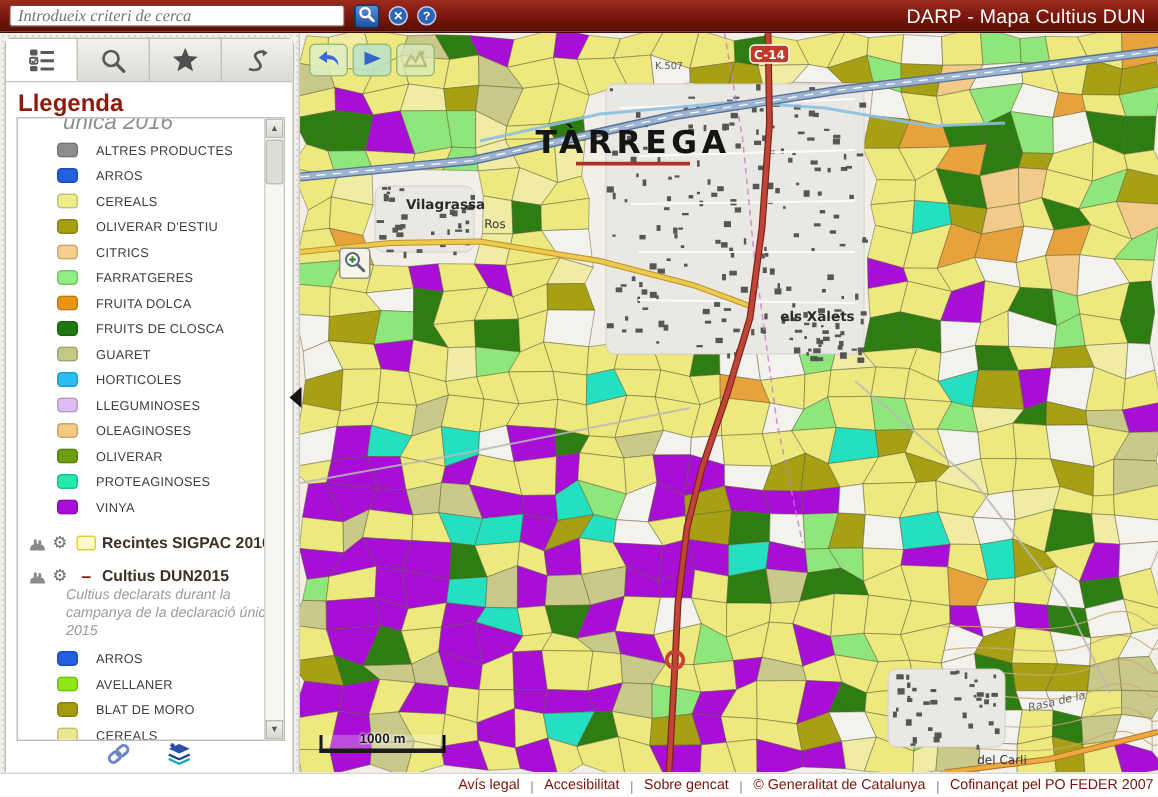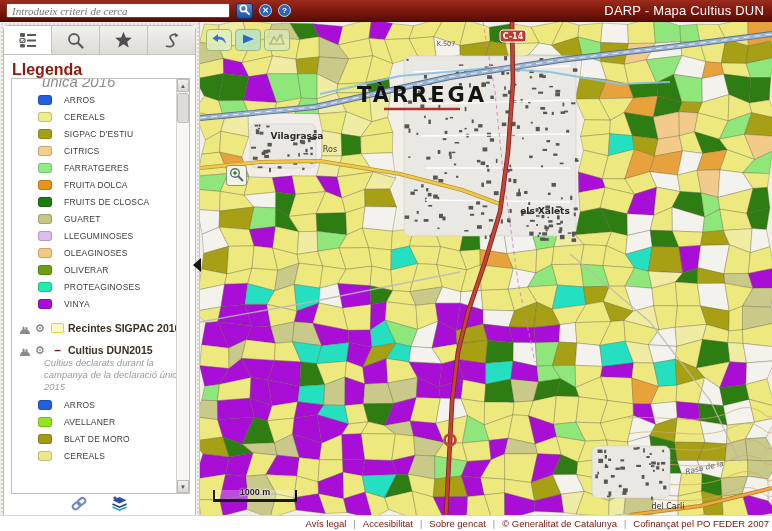--- a/index.html
+++ b/index.html
@@ -189,50 +189,58 @@
           </div>
         </div>
 
         <div class="legend-title">Llegenda</div>
 
         <div class="legend-box">
           <div class="legend-scroll" id="legend-scroll">
             <div class="clip-line">única 2016</div>
             <div id="legend-list-1">
                 <div class="legend-item">
+                  <span class="swatch" style="background: rgb(140, 140, 140);"></span>
+                  <span class="lbl">ALTRES PRODUCTES</span>
+                </div>
+                <div class="legend-item">
                   <span class="swatch" style="background: rgb(34, 96, 224);"></span>
                   <span class="lbl">ARROS</span>
                 </div>
                 <div class="legend-item">
                   <span class="swatch" style="background: rgb(237, 237, 138);"></span>
                   <span class="lbl">CEREALS</span>
                 </div>
                 <div class="legend-item">
                   <span class="swatch" style="background: rgb(168, 160, 20);"></span>
-                  <span class="lbl">SIGPAC D'ESTIU</span>
+                  <span class="lbl">OLIVERAR D'ESTIU</span>
                 </div>
                 <div class="legend-item">
                   <span class="swatch" style="background: rgb(246, 206, 140);"></span>
                   <span class="lbl">CITRICS</span>
                 </div>
                 <div class="legend-item">
                   <span class="swatch" style="background: rgb(144, 238, 133);"></span>
                   <span class="lbl">FARRATGERES</span>
                 </div>
                 <div class="legend-item">
                   <span class="swatch" style="background: rgb(232, 148, 23);"></span>
                   <span class="lbl">FRUITA DOLCA</span>
                 </div>
                 <div class="legend-item">
                   <span class="swatch" style="background: rgb(30, 122, 16);"></span>
                   <span class="lbl">FRUITS DE CLOSCA</span>
                 </div>
                 <div class="legend-item">
                   <span class="swatch" style="background: rgb(197, 199, 132);"></span>
                   <span class="lbl">GUARET</span>
+                </div>
+                <div class="legend-item">
+                  <span class="swatch" style="background: rgb(43, 189, 240);"></span>
+                  <span class="lbl">HORTICOLES</span>
                 </div>
                 <div class="legend-item">
                   <span class="swatch" style="background: rgb(220, 188, 242);"></span>
                   <span class="lbl">LLEGUMINOSES</span>
                 </div>
                 <div class="legend-item">
                   <span class="swatch" style="background: rgb(245, 201, 130);"></span>
                   <span class="lbl">OLEAGINOSES</span>
                 </div>
                 <div class="legend-item">

